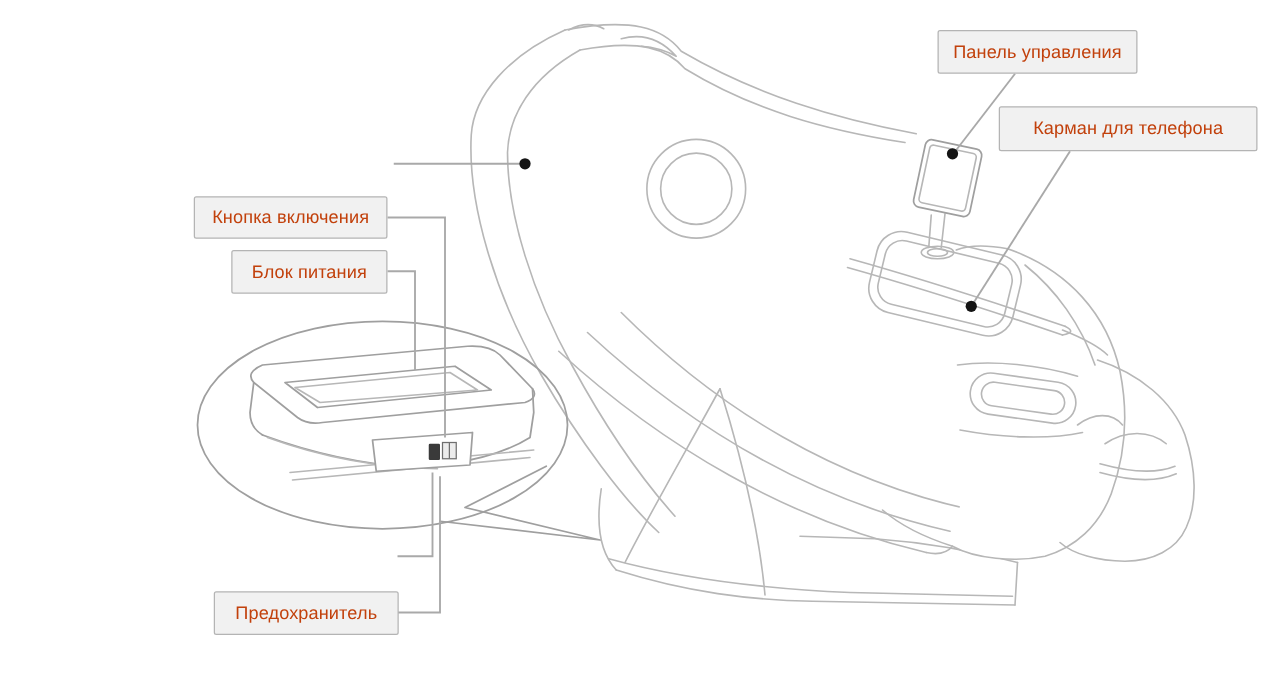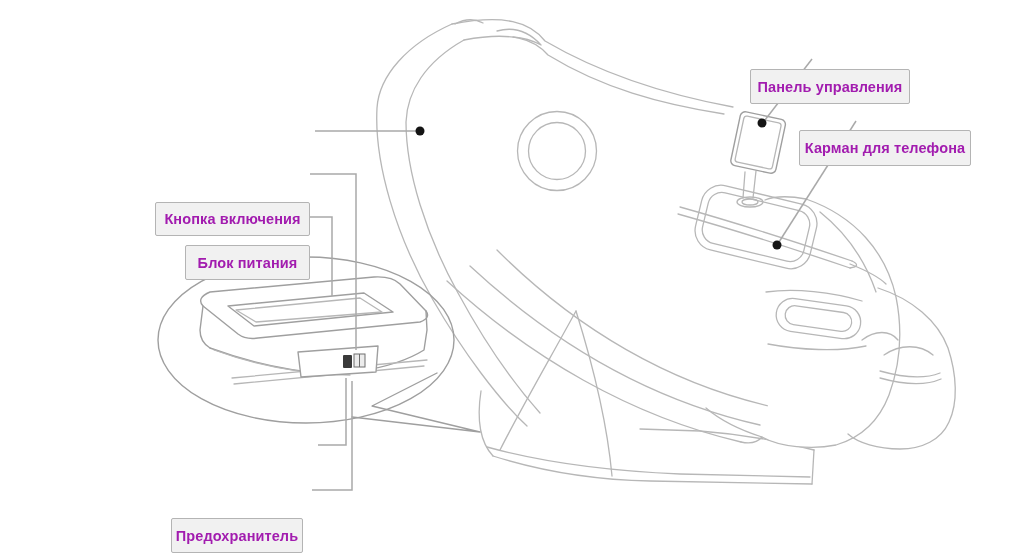--- a/index.html
+++ b/index.html
@@ -4,23 +4,23 @@
 <style>
   html,body{margin:0;padding:0;background:#ffffff;}
   #stage{
     position:relative;width:1024px;height:557px;background:#ffffff;
     font-family:"Liberation Sans","DejaVu Sans",sans-serif;overflow:hidden;
   }
   #art{position:absolute;left:0;top:0;}
   .label-box{
     position:absolute;box-sizing:border-box;
     background:#f1f1f1;border:1px solid #b4b4b4;border-radius:2px;
-    color:#a21caf;font-size:14.5px;font-weight:700;
+    color:#c2410c;font-size:14.5px;font-weight:400;
     display:flex;align-items:center;justify-content:center;
-    white-space:nowrap;letter-spacing:.1px;margin-top:45px;
+    white-space:nowrap;letter-spacing:.1px;
   }
   
   .art{fill:none;stroke:#b7b7b7;stroke-width:1.3;stroke-linecap:round;stroke-linejoin:round;}
   .artd{fill:none;stroke:#9f9f9f;stroke-width:1.4;stroke-linecap:round;stroke-linejoin:round;}
   .fillw{fill:#ffffff;}
   .leader{fill:none;stroke:#a9a9a9;stroke-width:1.5;}
   .dot{fill:#141414;stroke:none;}
 </style>
 </head>
 <body>
@@ -145,22 +145,22 @@
       <path class="leader" d="M318,445 L346,445 L346,378"></path>
       <path class="leader" d="M312,490 L352,490 L352,381"></path>
       <circle class="dot" cx="420" cy="131" r="4.5"></circle>
       <circle class="dot" cx="762" cy="123" r="4.5"></circle>
       <circle class="dot" cx="777" cy="245" r="4.5"></circle>
     </g>
   </svg>
 
   <div class="label-box" style="left:750px;top:24px;width:160px;height:35px;">Панель управления</div>
 
-  <div class="label-box" style="left:799px;top:85px;width:172px;height:36px;text-align:right;">Карман для телефона</div>
+  <div class="label-box" style="left:799px;top:85px;width:207px;height:36px;text-align:right;">Карман для телефона</div>
 
 
   <div class="label-box" style="left:185px;top:200px;width:125px;height:35px;">Блок питания</div>
 
   <div class="label-box" style="left:155px;top:157px;width:155px;height:34px;">Кнопка включения</div>
 
 
-  <div class="label-box" style="left:171px;top:473px;width:132px;height:35px;">Предохранитель</div>
+  <div class="label-box" style="left:171px;top:473px;width:148px;height:35px;">Предохранитель</div>
 </div>
 
 </body></html>

